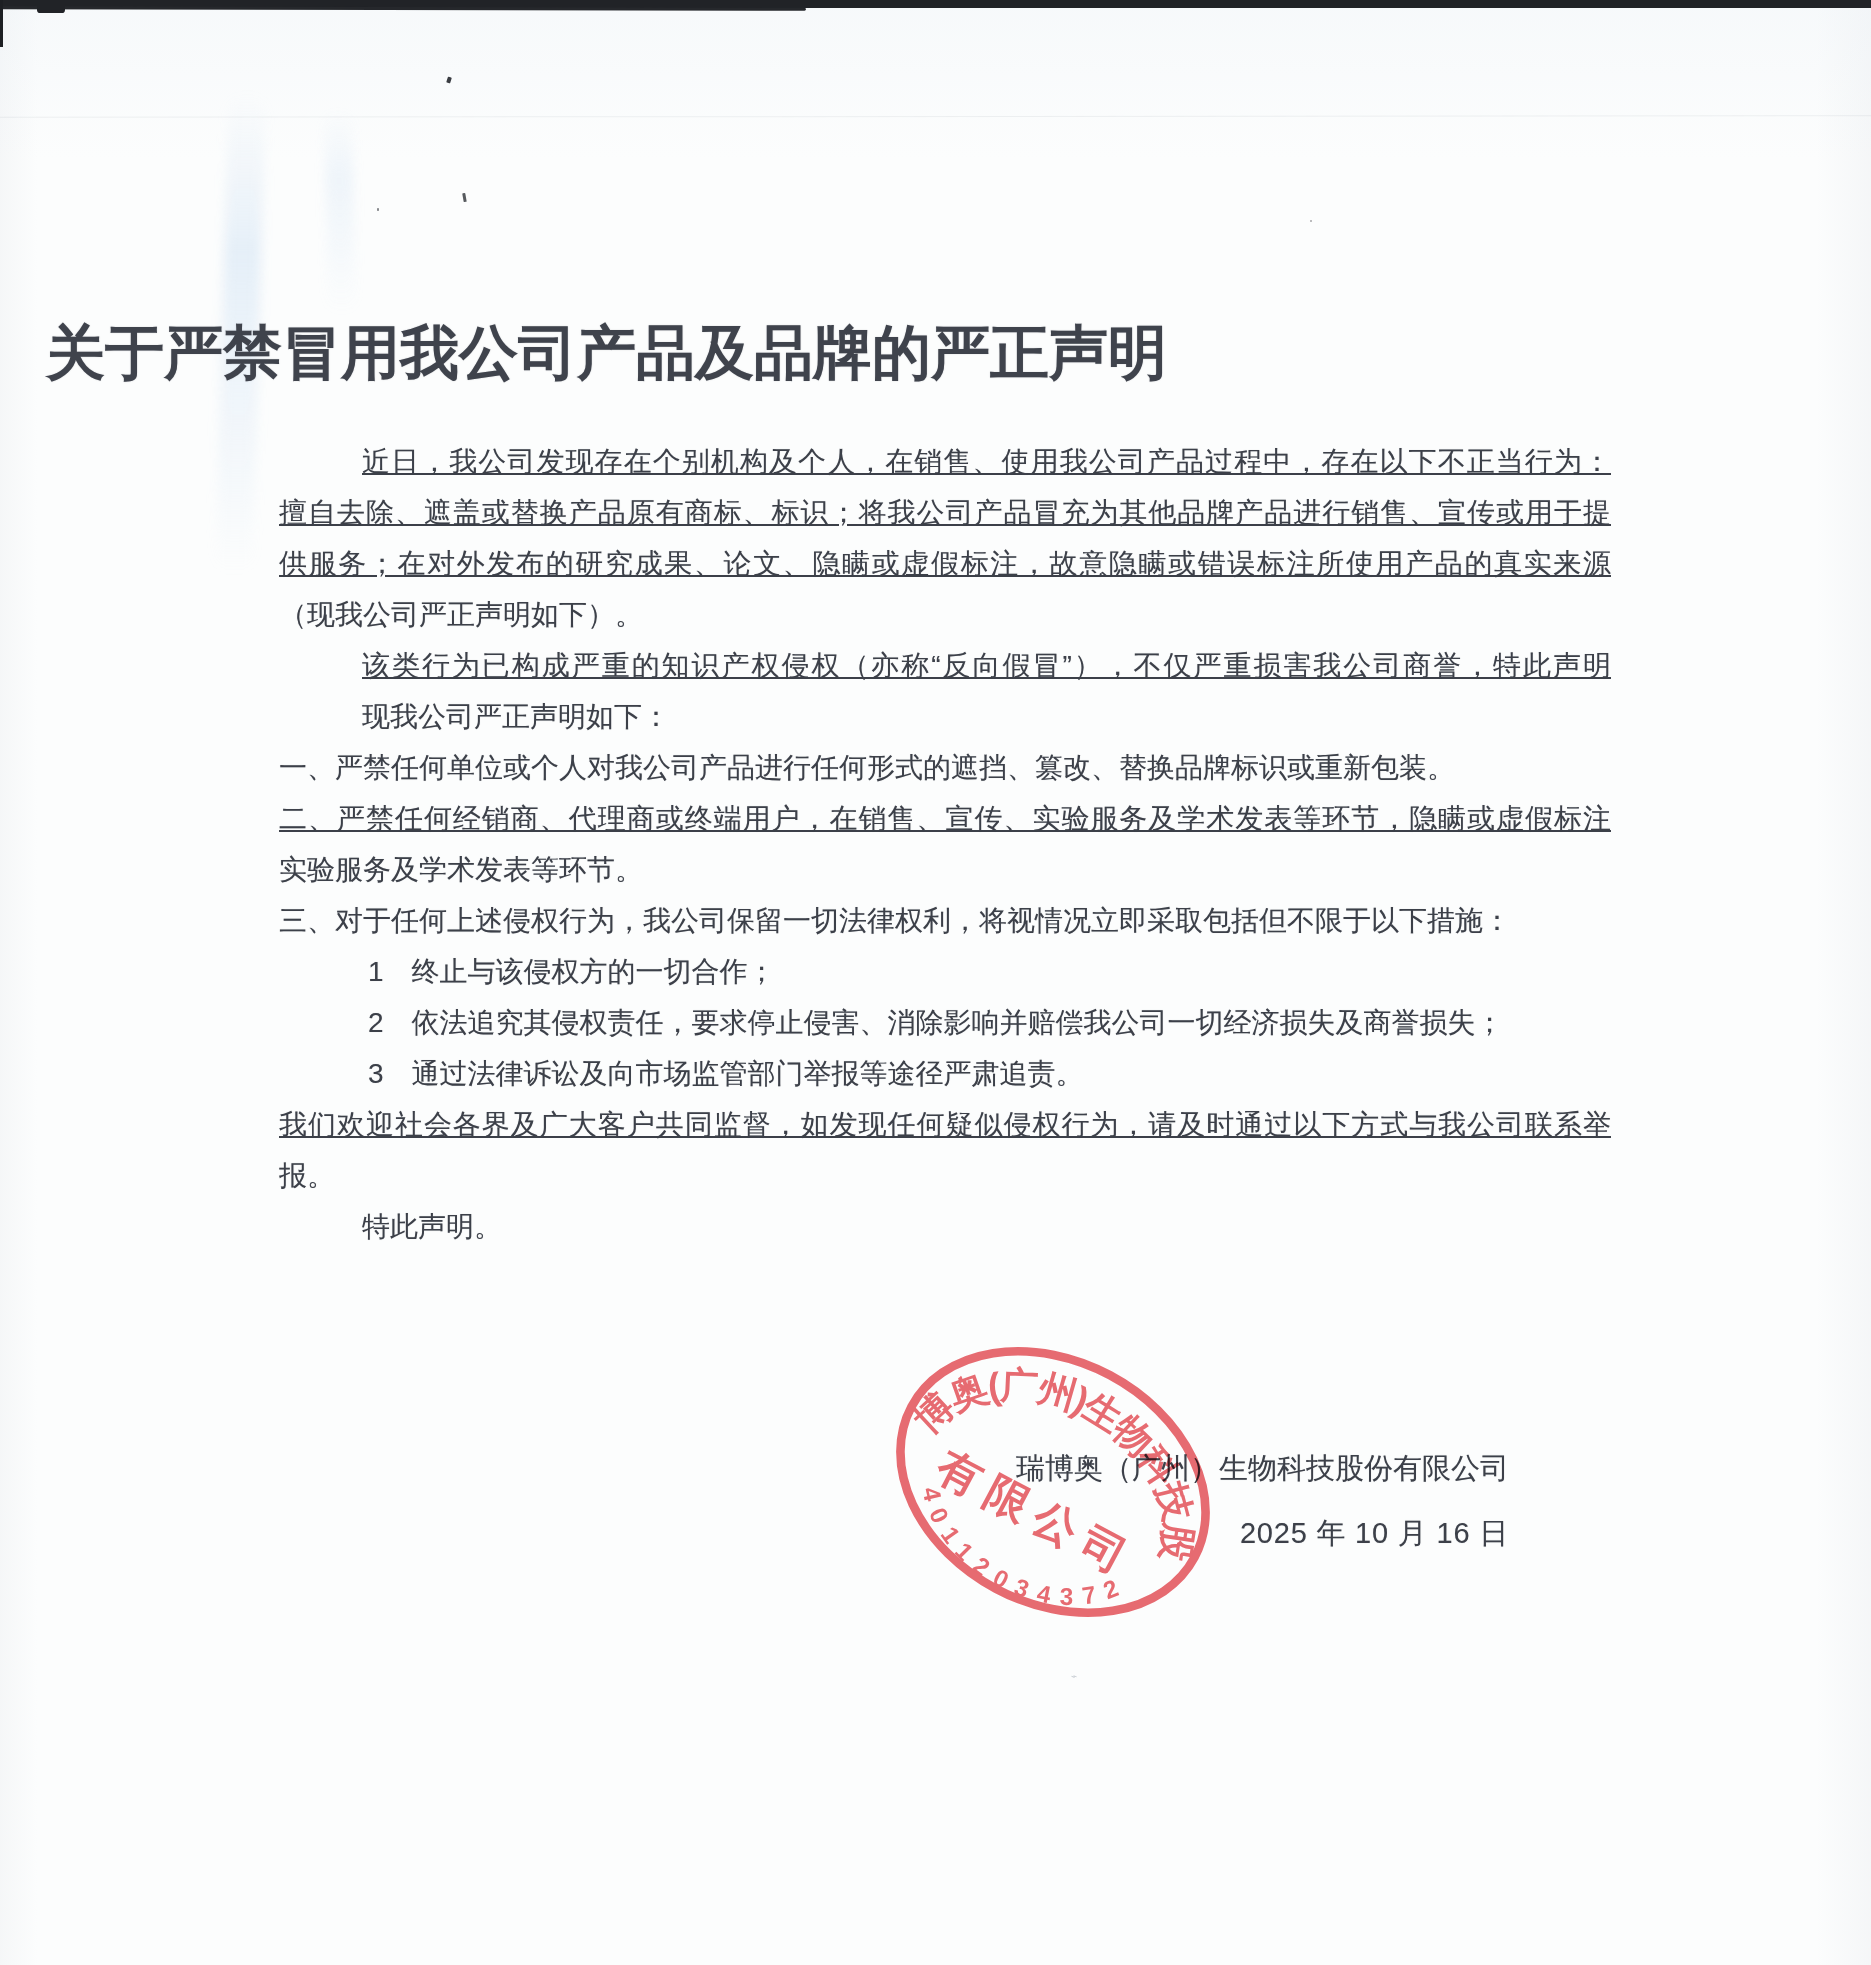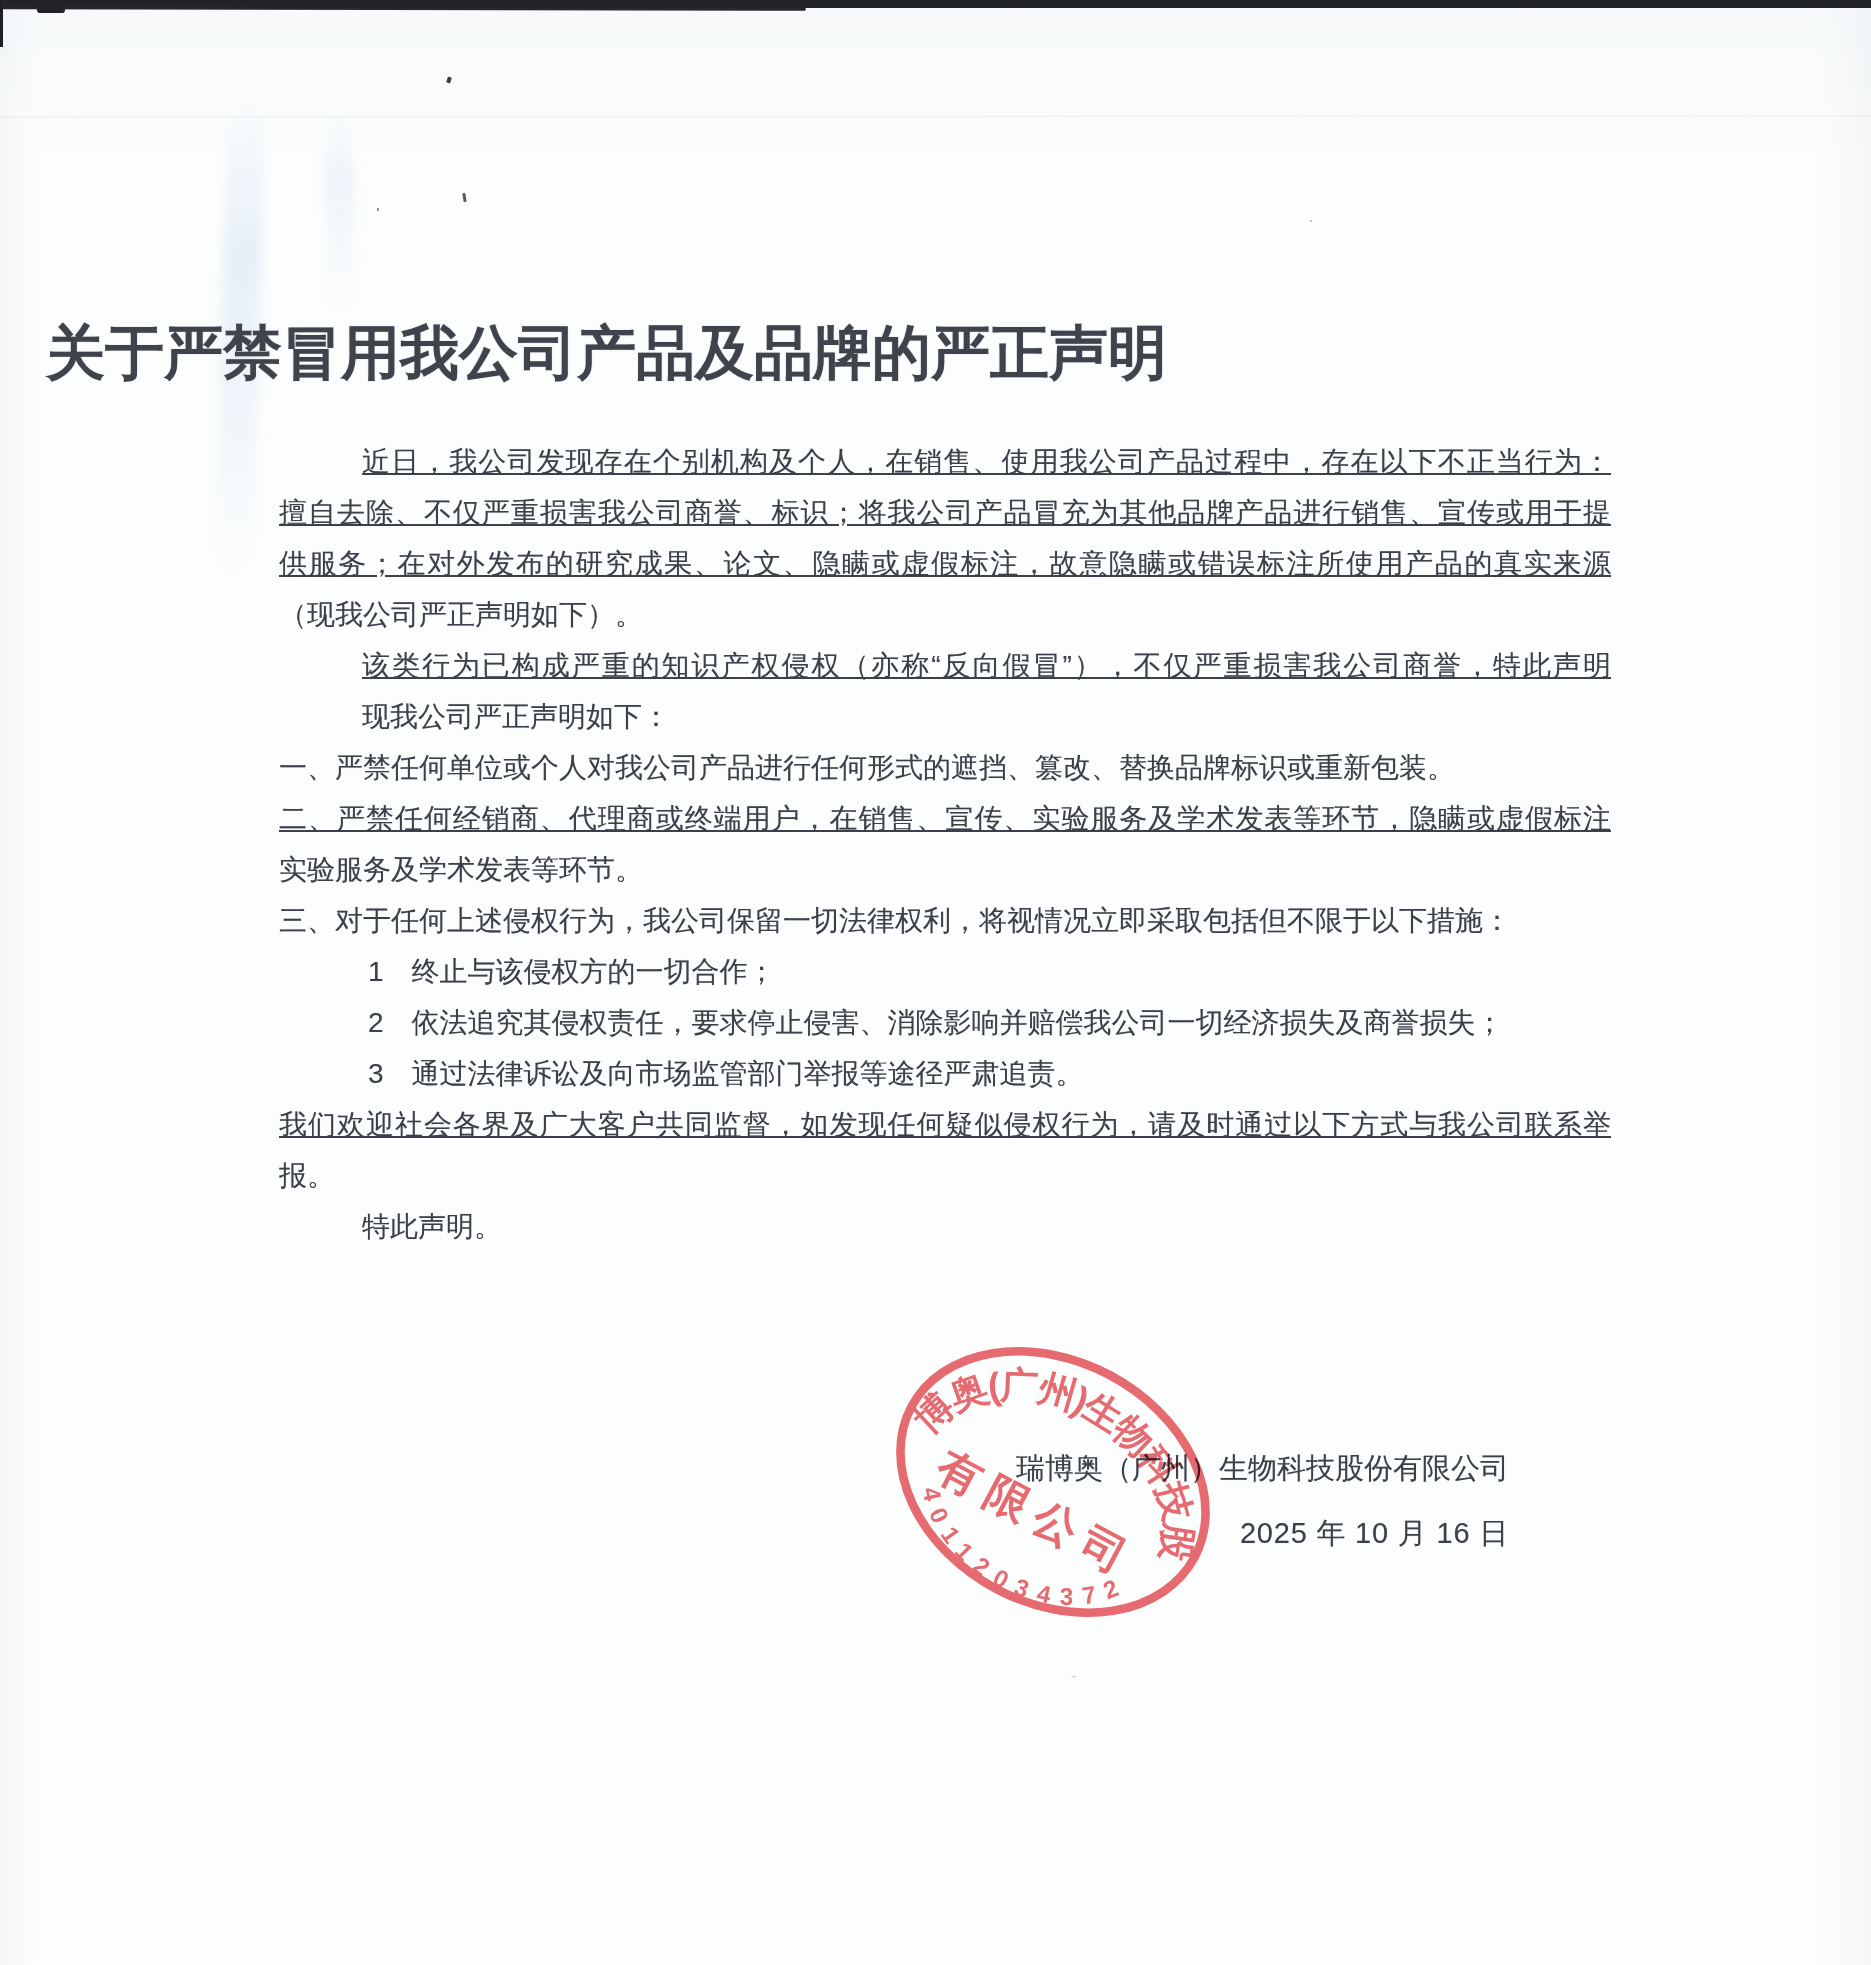--- a/index.html
+++ b/index.html
@@ -85,21 +85,21 @@
 <div class="speck sp1"></div>
 <div class="speck sp2"></div>
 <div class="speck sp3"></div>
 <div class="speck sp4"></div>
 <div class="smudge">⌁</div>
 
 <div class="doc-title">关于严禁冒用我公司产品及品牌的严正声明</div>
 
 <div class="body-block">
   <div class="l ind just">近日，我公司发现存在个别机构及个人，在销售、使用我公司产品过程中，存在以下不正当行为：</div>
-  <div class="l just">擅自去除、不仅严重损害我公司商誉、标识；将我公司产品冒充为其他品牌产品进行销售、宣传或用于提</div>
+  <div class="l just">擅自去除、遮盖或替换产品原有商标、标识；将我公司产品冒充为其他品牌产品进行销售、宣传或用于提</div>
   <div class="l just">供服务；在对外发布的研究成果、论文、隐瞒或虚假标注，故意隐瞒或错误标注所使用产品的真实来源</div>
   <div class="l">（现我公司严正声明如下）。</div>
   <div class="l ind just">该类行为已构成严重的知识产权侵权（亦称“反向假冒”），不仅严重损害我公司商誉，特此声明</div>
   <div class="l ind">现我公司严正声明如下：</div>
   <div class="l">一、严禁任何单位或个人对我公司产品进行任何形式的遮挡、篡改、替换品牌标识或重新包装。</div>
   <div class="l just">二、严禁任何经销商、代理商或终端用户，在销售、宣传、实验服务及学术发表等环节，隐瞒或虚假标注</div>
   <div class="l">实验服务及学术发表等环节。</div>
   <div class="l">三、对于任何上述侵权行为，我公司保留一切法律权利，将视情况立即采取包括但不限于以下措施：</div>
   <div class="l sub">1　终止与该侵权方的一切合作；</div>
   <div class="l sub">2　依法追究其侵权责任，要求停止侵害、消除影响并赔偿我公司一切经济损失及商誉损失；</div>

